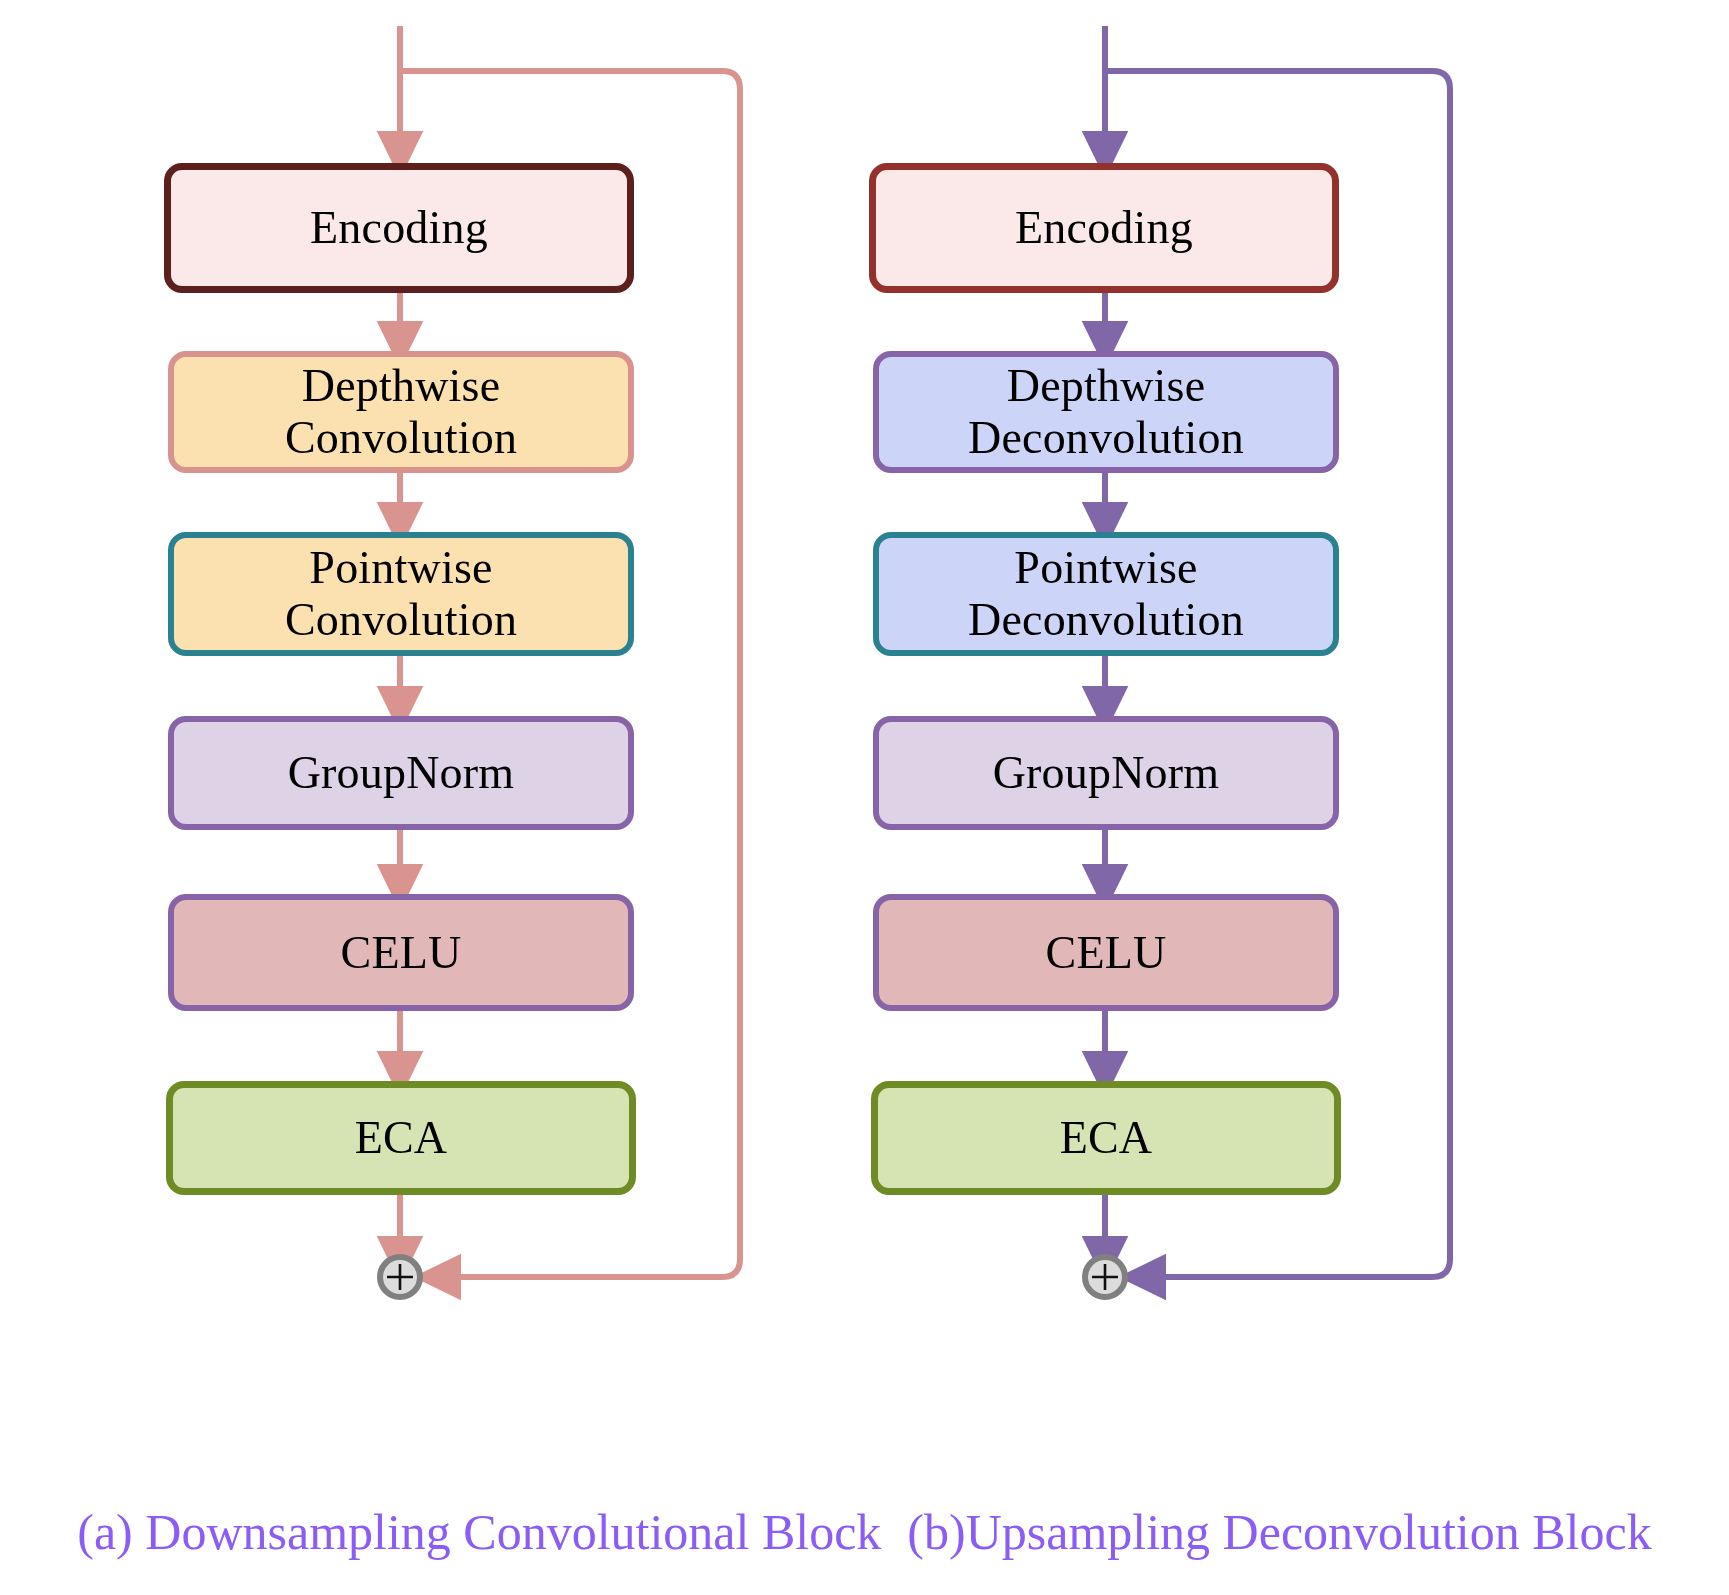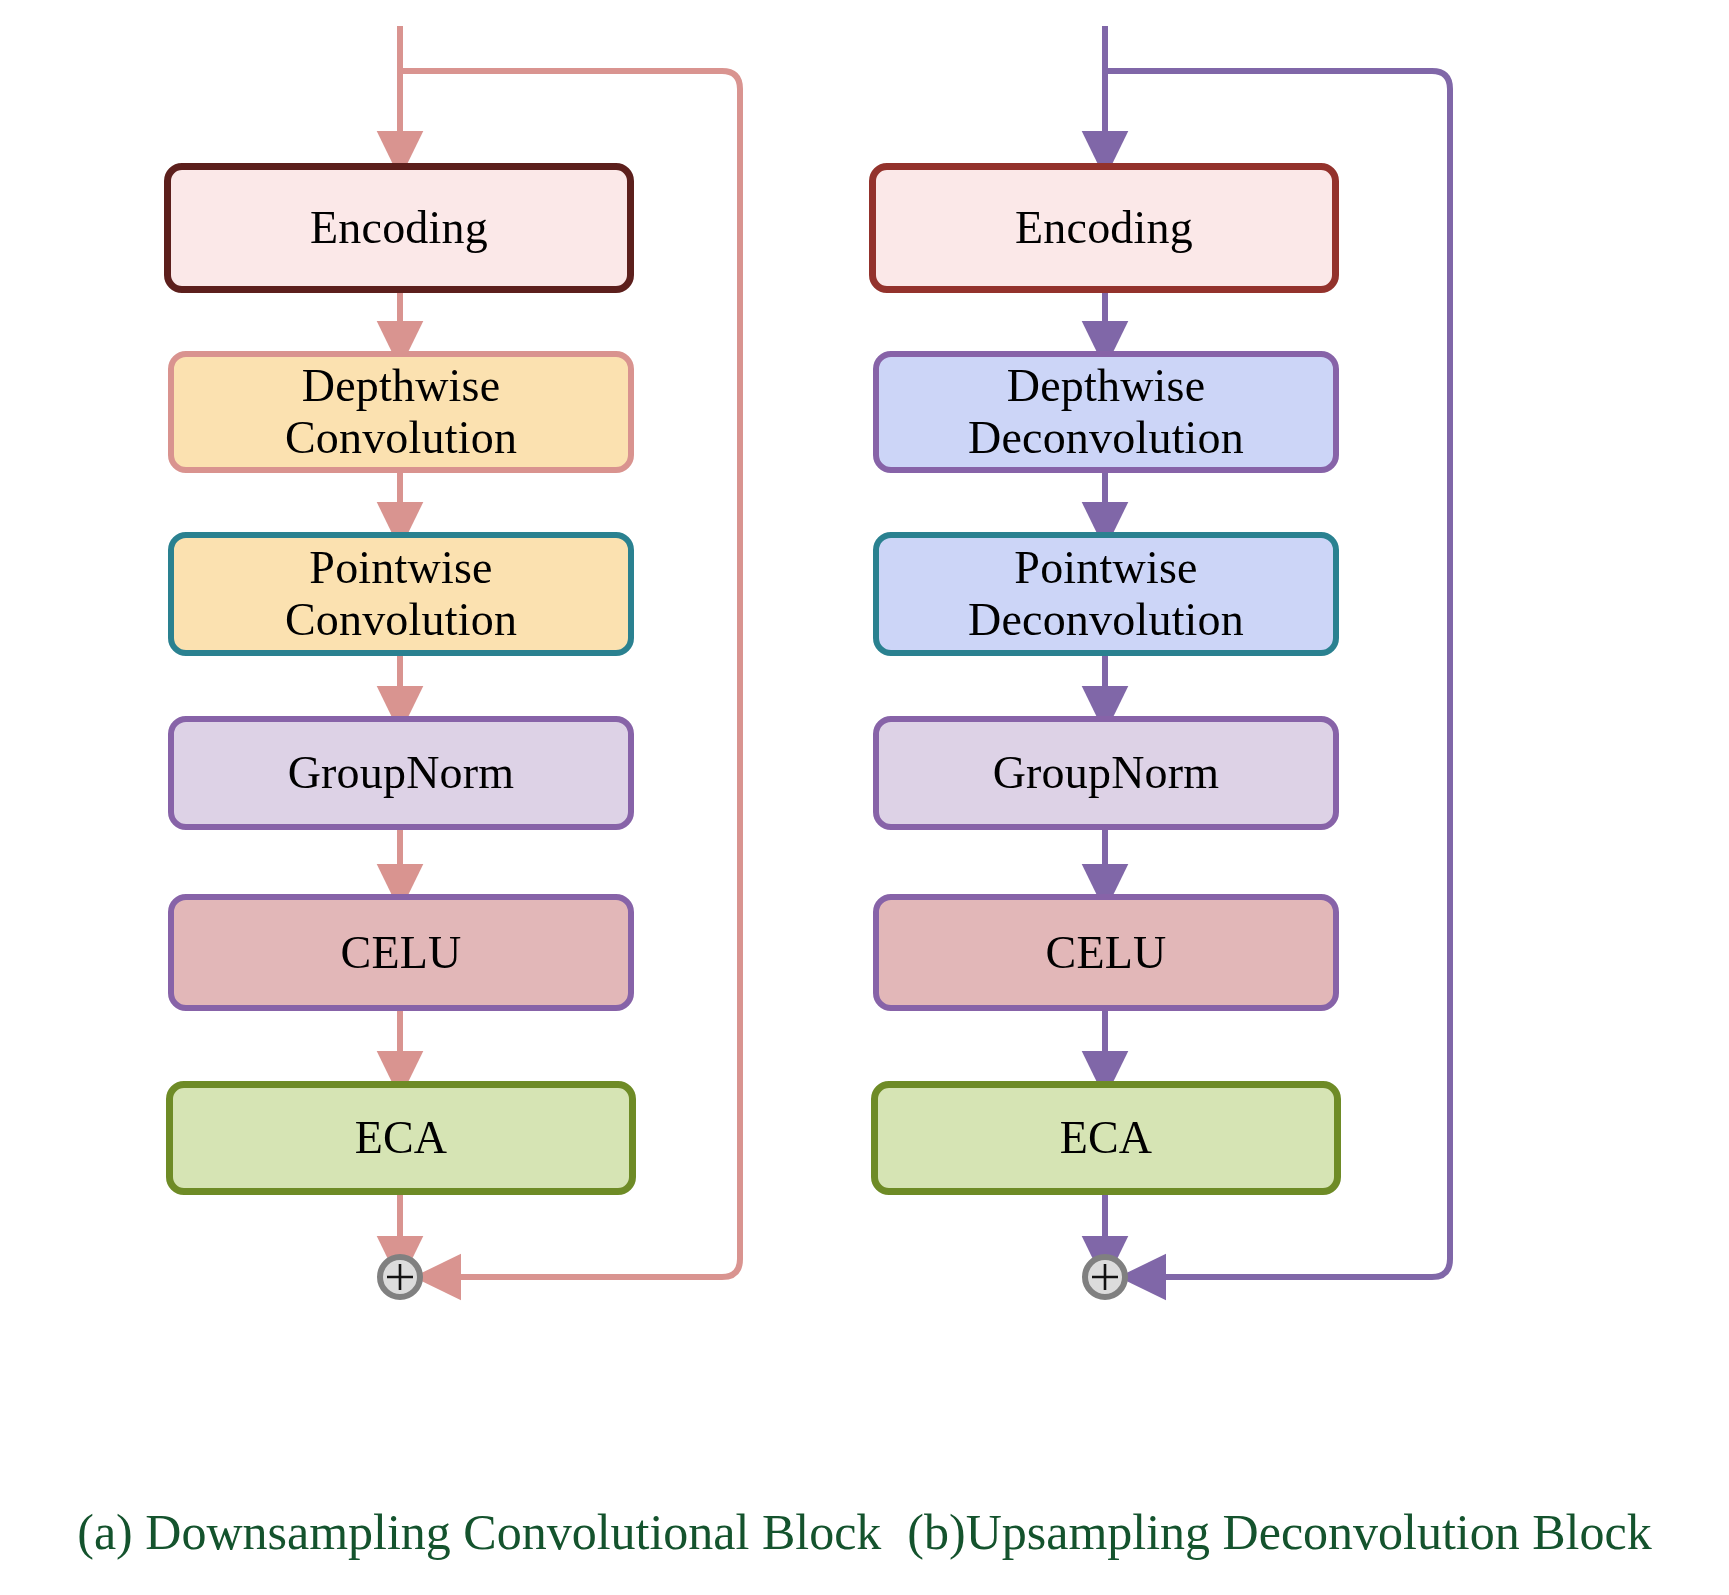--- a/index.html
+++ b/index.html
@@ -44,21 +44,21 @@
   .node span { display: block; padding: 0 10px; }
   .caption-row {
     position: absolute;
     left: 0;
     width: 1729px;
     display: flex;
     justify-content: center;
     align-items: baseline;
     gap: 14px;
     font-size: 50px;
-    color: #14532d;
+    color: #8b5cf6;
     z-index: 4;
   }
   .caption-row .cap { white-space: nowrap; }
   .cap-a { padding-right: 12px; }
 </style>
 </head>
 <body>
 
 <div id="stage">
 

